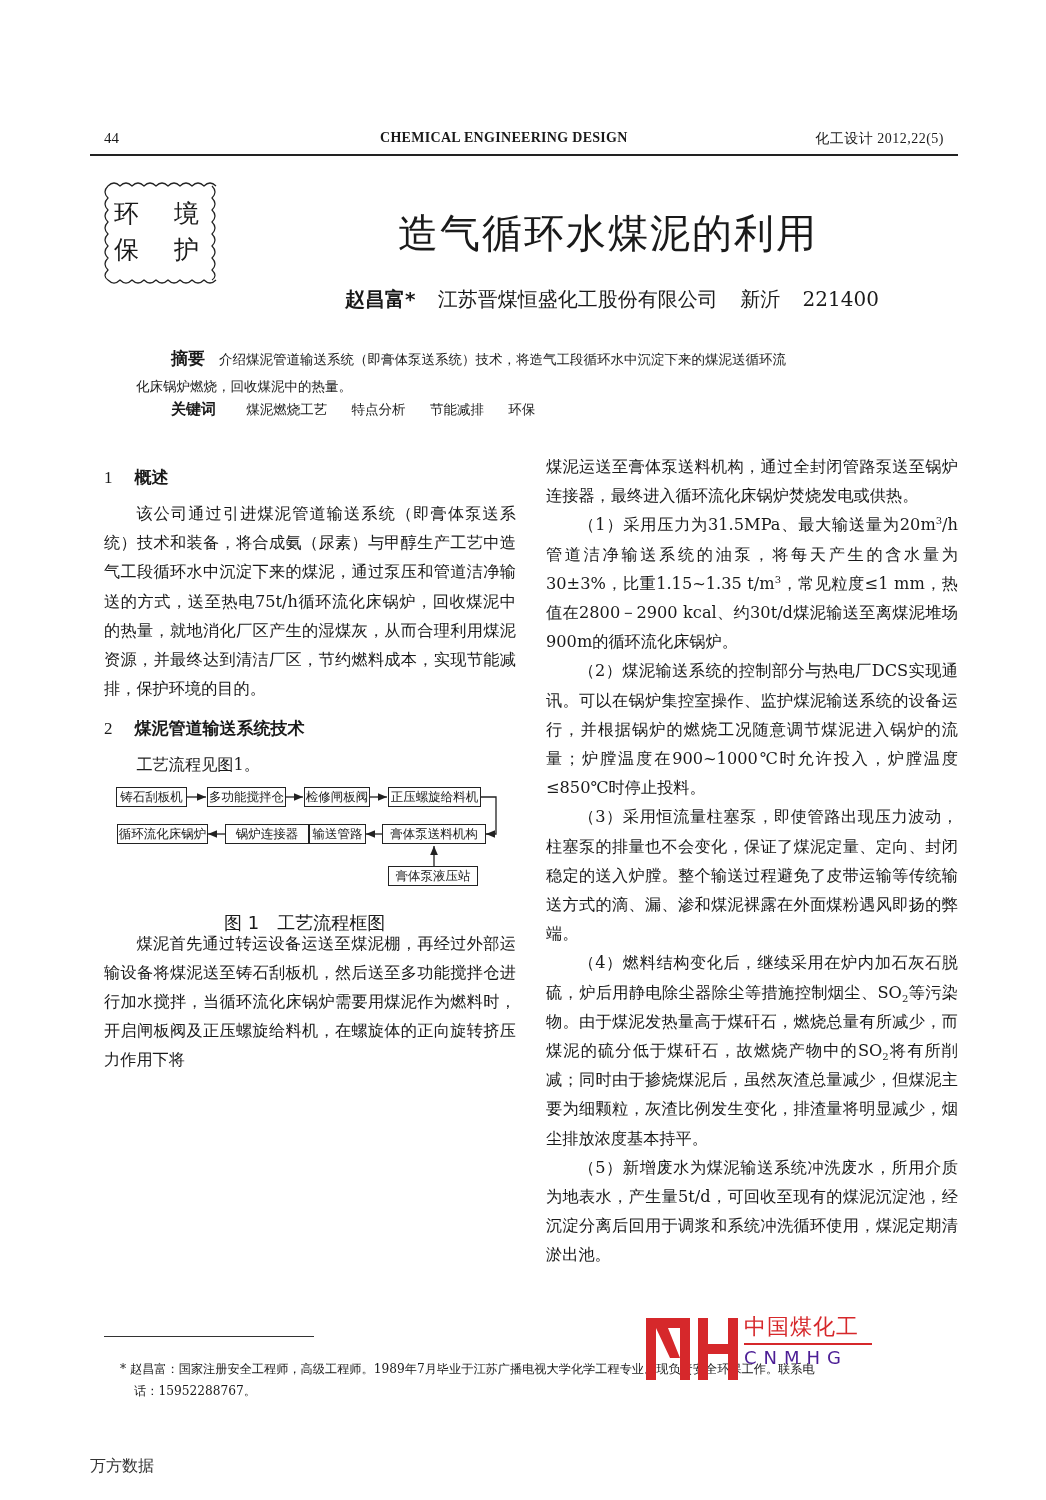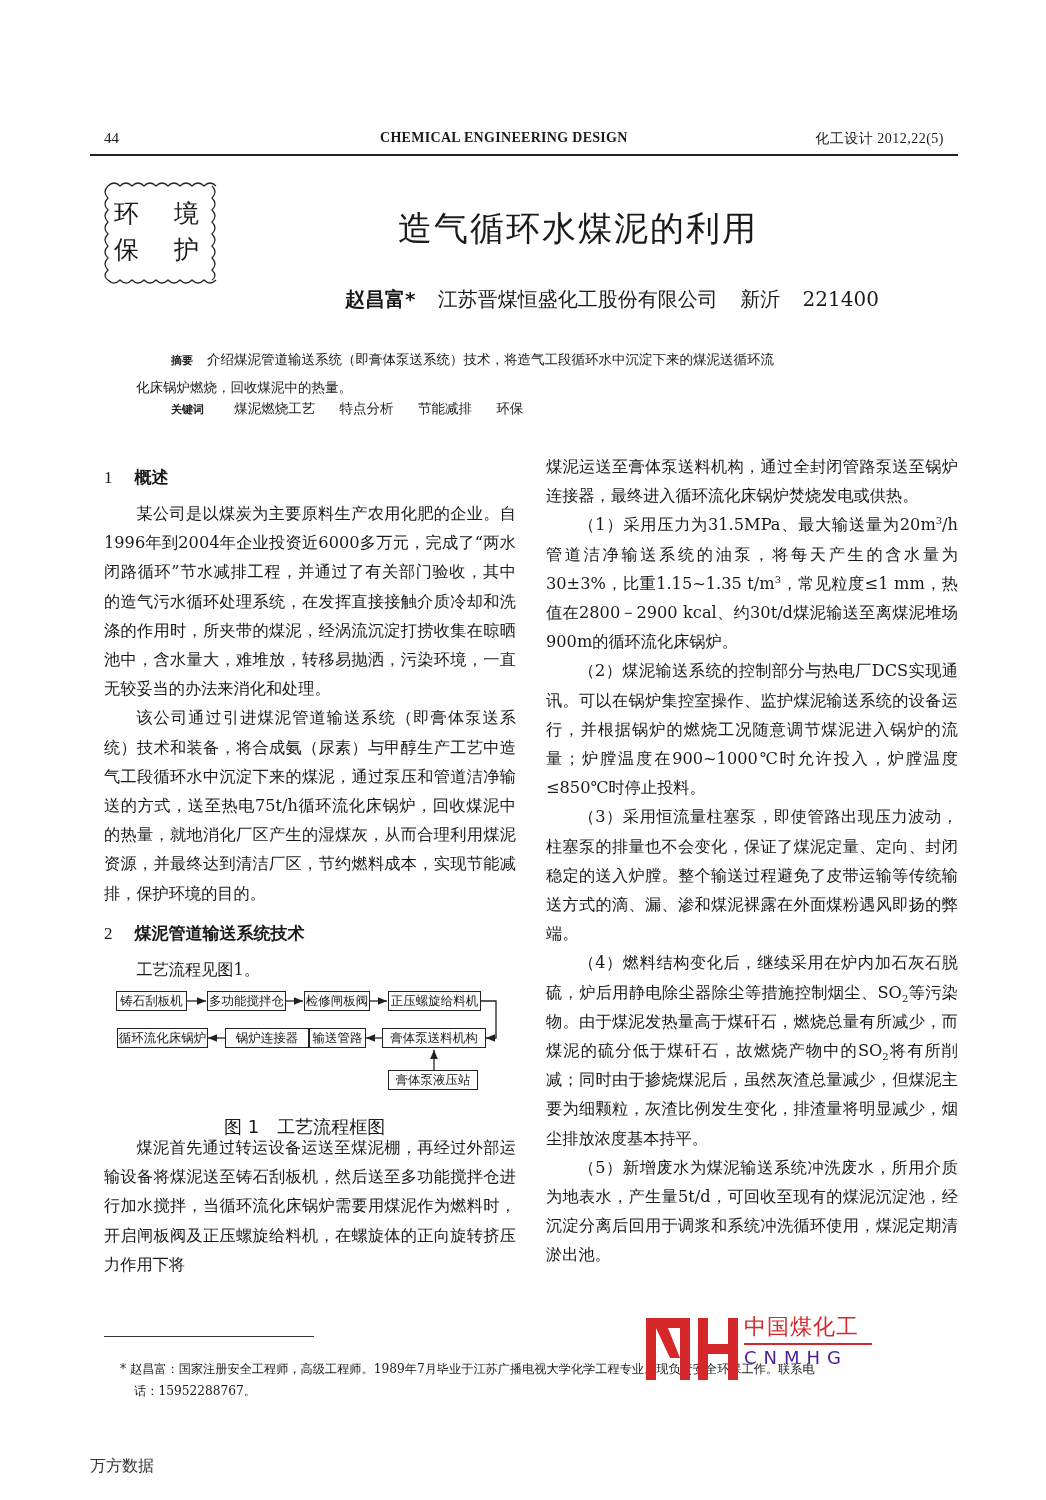--- a/index.html
+++ b/index.html
@@ -9,31 +9,31 @@
   .running-header { position: absolute; left: 104px; top: 128px; width: 854px; height: 24px; font-size: 14px; }
   .rh-page { position: absolute; left: 0; top: 2px; font-family: "Liberation Serif", serif; font-size: 15px; }
   .rh-journal { position: absolute; left: 276px; top: 2px; font-family: "Liberation Serif", serif; font-weight: bold; font-size: 14px; letter-spacing: 0.3px; }
   .rh-issue { position: absolute; right: 14px; top: 2px; font-family: "Liberation Serif", serif; font-size: 14px; letter-spacing: 0.5px; }
   .rh-rule { position: absolute; left: 90px; top: 154px; width: 868px; height: 2px; background: #222; }
 
   .column-badge { position: absolute; left: 100px; top: 178px; width: 120px; height: 110px; }
   .column-badge svg { position: absolute; left: 0; top: 0; }
   .badge-char { position: absolute; font-family: "DejaVu Sans", sans-serif; font-size: 25px; line-height: 28px; }
 
-  .article-title { position: absolute; left: 398px; top: 206px; font-size: 34px; letter-spacing: 2px; font-family: Liberation Serif, serif; font-weight: normal; }
+  .article-title { position: absolute; left: 398px; top: 206px; font-size: 40px; letter-spacing: 2px; font-family: Liberation Serif, serif; font-weight: normal; }
   .byline { position: absolute; left: 345px; top: 286px; font-size: 20px; white-space: nowrap; }
   .byline .author { font-weight: bold; font-family: "DejaVu Sans", sans-serif; }
   .byline span { margin-right: 16px; }
 
   .abstract { position: absolute; left: 171px; top: 346px; width: 760px; font-size: 13.5px; line-height: 26px; }
-  .abstract .lbl { font-weight: bold; font-family: Liberation Mono, monospace; font-size: 11px; margin-right: 14px; }
+  .abstract .lbl { font-weight: bold; font-family: Liberation Mono, monospace; font-size: 17px; margin-right: 14px; }
   .abstract .first { text-indent: 0; }
   .abstract .cont { margin-left: -35px; }
   .kw-row { position: absolute; left: 171px; top: 400px; font-size: 13.5px; white-space: nowrap; }
-  .kw-row .lbl { font-weight: bold; font-family: "DejaVu Sans", sans-serif; font-size: 11px; margin-right: 26px; }
+  .kw-row .lbl { font-weight: bold; font-family: "DejaVu Sans", sans-serif; font-size: 15px; margin-right: 26px; }
   .kw-row .kw { margin-right: 20px; }
 
   .col { position: absolute; width: 412px; font-size: 16.2px; line-height: 29.2px; text-align: justify; }
   .col-left { left: 104px; top: 452px; }
   .col-right { left: 546px; top: 452px; }
   .col p { text-indent: 2em; }
   .col p.noindent { text-indent: 0; }
   .section-h { font-family: "DejaVu Sans", sans-serif; font-weight: bold; font-size: 17px; line-height: 30px; margin: 10px 0 6px 0; text-indent: 0 !important; }
   .section-h .num { font-family: "Liberation Serif", serif; font-weight: normal; margin-right: 22px; }
   .col sup, .col sub { font-size: 10px; line-height: 0; }
@@ -97,21 +97,20 @@
   <span class="kw">煤泥燃烧工艺</span>
   <span class="kw">特点分析</span>
   <span class="kw">节能减排</span>
   <span class="kw">环保</span>
 </div>
 
 <div class="col col-left">
   <h2 class="section-h">
     <span class="num">1</span><span>概述</span>
   </h2>
-  <p>某公司是以煤炭为主要原料生产农用化肥的企业。自1996年到2004年企业投资近6000多万元，完成了“两水闭路循环”节水减排工程，并通过了有关部门验收，其中的造气污水循环处理系统，在发挥直接接触介质冷却和洗涤的作用时，所夹带的煤泥，经涡流沉淀打捞收集在晾晒池中，含水量大，难堆放，转移易抛洒，污染环境，一直无较妥当的办法来消化和处理。</p>
   <p>该公司通过引进煤泥管道输送系统（即膏体泵送系统）技术和装备，将合成氨（尿素）与甲醇生产工艺中造气工段循环水中沉淀下来的煤泥，通过泵压和管道洁净输送的方式，送至热电75t/h循环流化床锅炉，回收煤泥中的热量，就地消化厂区产生的湿煤灰，从而合理利用煤泥资源，并最终达到清洁厂区，节约燃料成本，实现节能减排，保护环境的目的。</p>
   <h2 class="section-h">
     <span class="num">2</span><span>煤泥管道输送系统技术</span>
   </h2>
   <p>工艺流程见图1。</p>
 
   <div class="figure">
     <svg width="412" height="120">
       <defs>
         <marker id="ah" markerWidth="8" markerHeight="8" refX="7" refY="4" orient="auto">

